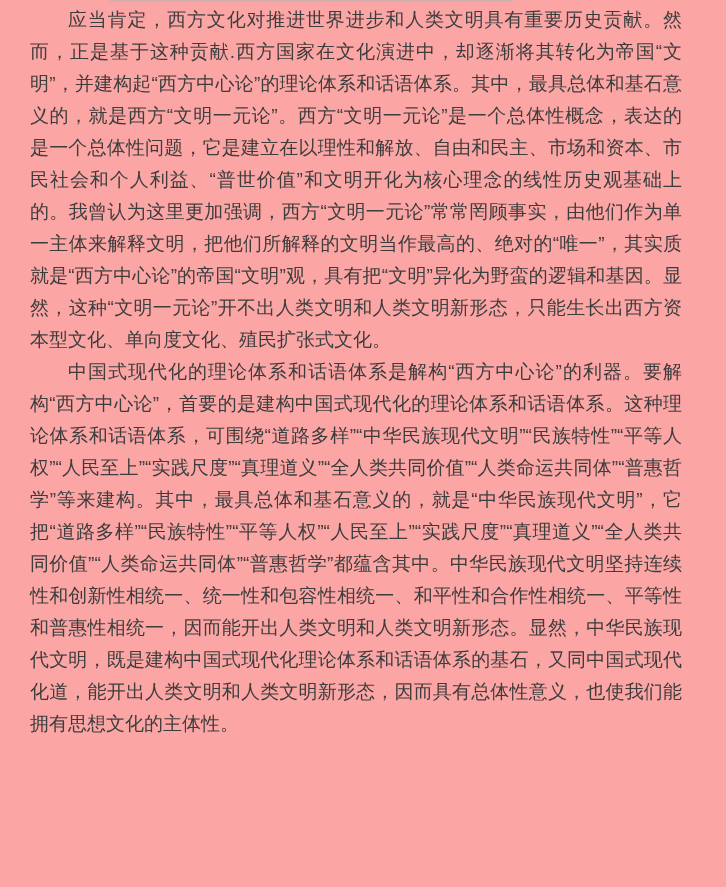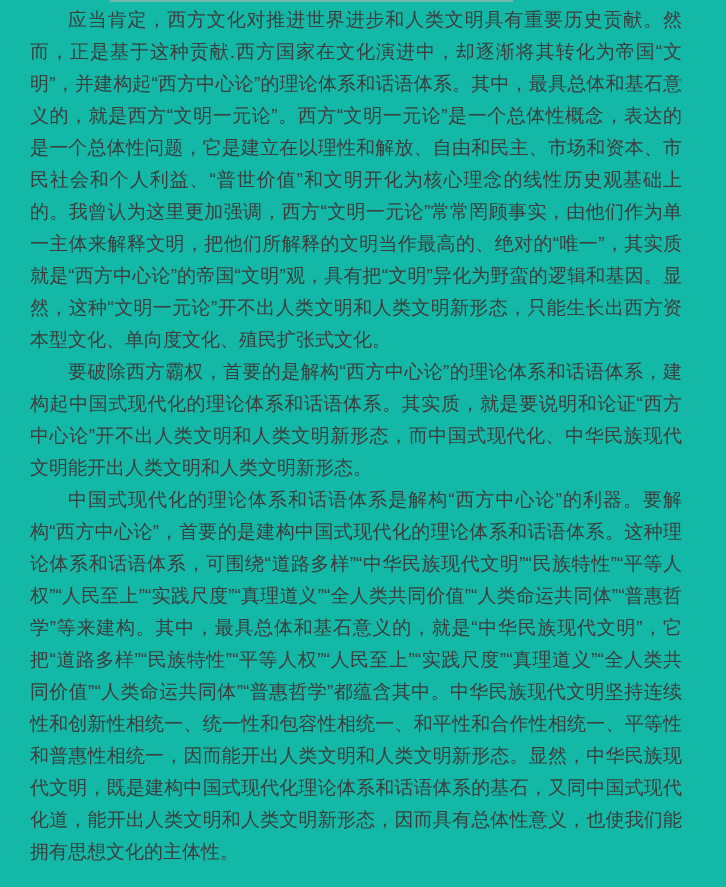--- a/index.html
+++ b/index.html
@@ -6,21 +6,21 @@
     margin: 0;
     padding: 0;
     background: #ffffff;
   }
   .page {
     position: relative;
     width: 726px;
     height: 887px;
     box-sizing: border-box;
     padding: 4px 44px 0 30px;
-    background: #14b8a6;
+    background: #fca5a5;
     font-family: "Liberation Sans", sans-serif;
     font-size: 19px;
     line-height: 32px;
     color: #3d3d3d;
     overflow: hidden;
   }
   .para {
     margin: 0;
     padding: 0;
     text-indent: 2em;
@@ -37,15 +37,14 @@
     background: #b5b5b5;
     opacity: 0.6;
   }
 </style>
 </head>
 <body>
 
 <div class="page">
   <div class="top-artifact"></div>
   <p class="para">应当肯定，西方文化对推进世界进步和人类文明具有重要历史贡献。然而，正是基于这种贡献.西方国家在文化演进中，却逐渐将其转化为帝国“文明”，并建构起“西方中心论”的理论体系和话语体系。其中，最具总体和基石意义的，就是西方“文明一元论”。西方“文明一元论”是一个总体性概念，表达的是一个总体性问题，它是建立在以理性和解放、自由和民主、市场和资本、市民社会和个人利益、“普世价值”和文明开化为核心理念的线性历史观基础上的。我曾认为这里更加强调，西方“文明一元论”常常罔顾事实，由他们作为单一主体来解释文明，把他们所解释的文明当作最高的、绝对的“唯一”，其实质就是“西方中心论”的帝国“文明”观，具有把“文明”异化为野蛮的逻辑和基因。显然，这种“文明一元论”开不出人类文明和人类文明新形态，只能生长出西方资本型文化、单向度文化、殖民扩张式文化。</p>
-  <p class="para">要破除西方霸权，首要的是解构“西方中心论”的理论体系和话语体系，建构起中国式现代化的理论体系和话语体系。其实质，就是要说明和论证“西方中心论”开不出人类文明和人类文明新形态，而中国式现代化、中华民族现代文明能开出人类文明和人类文明新形态。</p>
   <p class="para">中国式现代化的理论体系和话语体系是解构“西方中心论”的利器。要解构“西方中心论”，首要的是建构中国式现代化的理论体系和话语体系。这种理论体系和话语体系，可围绕“道路多样”“中华民族现代文明”“民族特性”“平等人权”“人民至上”“实践尺度”“真理道义”“全人类共同价值”“人类命运共同体”“普惠哲学”等来建构。其中，最具总体和基石意义的，就是“中华民族现代文明”，它把“道路多样”“民族特性”“平等人权”“人民至上”“实践尺度”“真理道义”“全人类共同价值”“人类命运共同体”“普惠哲学”都蕴含其中。中华民族现代文明坚持连续性和创新性相统一、统一性和包容性相统一、和平性和合作性相统一、平等性和普惠性相统一，因而能开出人类文明和人类文明新形态。显然，中华民族现代文明，既是建构中国式现代化理论体系和话语体系的基石，又同中国式现代化道，能开出人类文明和人类文明新形态，因而具有总体性意义，也使我们能拥有思想文化的主体性。</p>
 </div>
 
 </body></html>

